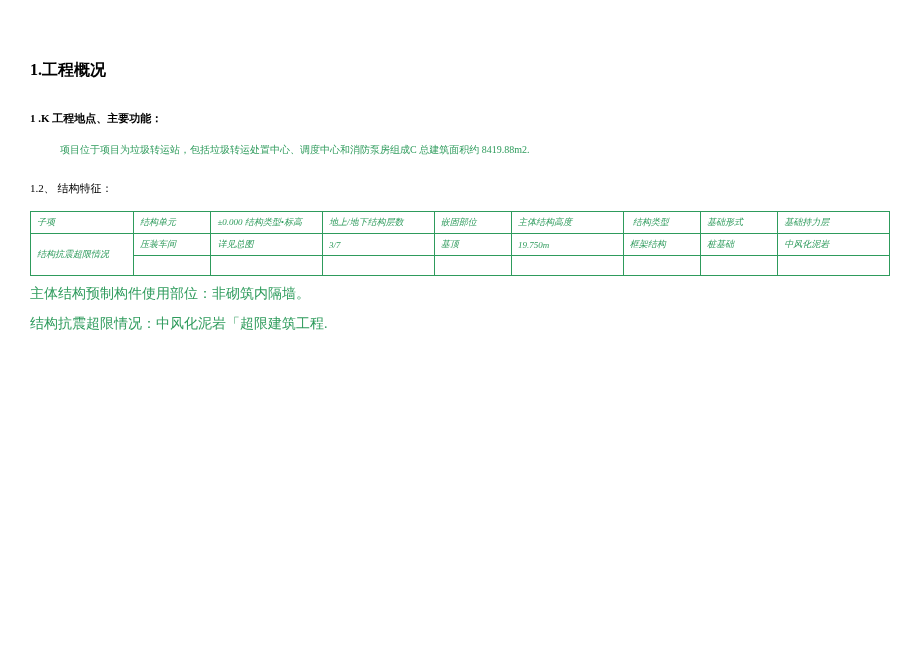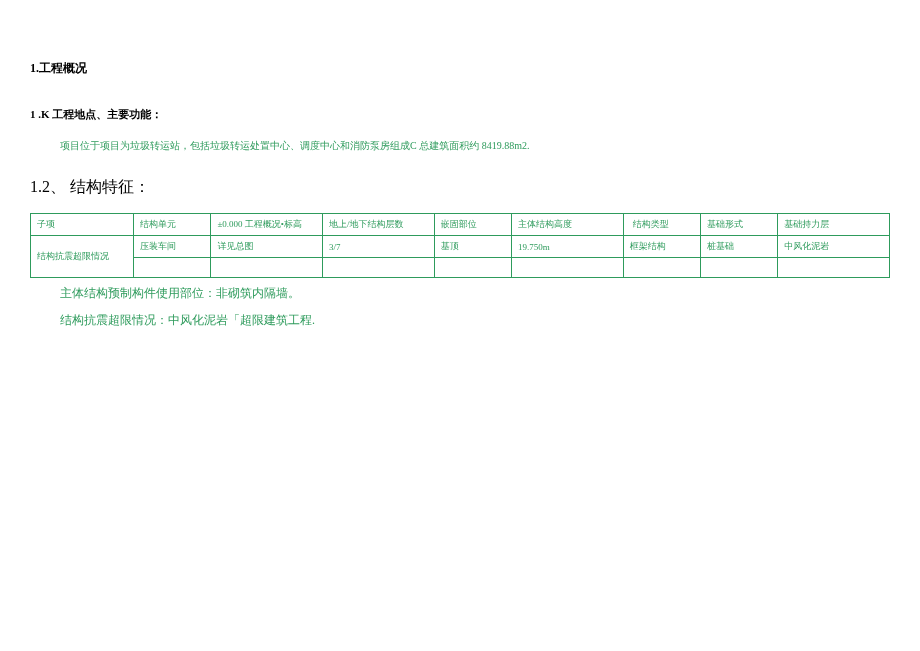--- a/index.html
+++ b/index.html
@@ -8,55 +8,55 @@
       box-sizing: border-box;
     }
     body {
       font-family: "SimSun", "宋体", serif;
       background: #ffffff;
       padding: 60px 30px;
       font-size: 10px;
       color: #000;
     }
     .heading-1 {
-      font-size: 12px;
+      font-size: 16px;
       font-weight: bold;
       margin-bottom: 30px;
       color: #000;
     }
     .heading-2 {
       font-size: 11px;
       margin-bottom: 15px;
       color: #000;
       font-weight: bold;
     }
     .heading-3 {
-      font-size: 16px;
+      font-size: 11px;
       margin-bottom: 15px;
       margin-top: 15px;
       color: #000;
     }
     .green-text {
       color: #2e9b5c;
       font-size: 10px;
       margin-left: 30px;
       margin-bottom: 22px;
       line-height: 1.8;
     }
     .green-text-notes {
       color: #2e9b5c;
-      font-size: 12px;
-      margin-left: 30px;
+      font-size: 14px;
       margin-top: 5px;
       line-height: 1.8;
     }
     table {
       width: 100%;
       border-collapse: collapse;
       margin-top: 10px;
+      font-style: italic;
     }
     table td {
       border: 1px solid #2e9b5c;
       padding: 4px 6px;
       font-size: 9px;
       color: #2e9b5c;
       height: 20px;
       vertical-align: middle;
     }
     .col-0 { width: 12%; }
@@ -78,21 +78,21 @@
 
 <div class="green-text">项目位于项目为垃圾转运站，包括垃圾转运处置中心、调度中心和消防泵房组成C 总建筑面积约 8419.88m2.</div>
 
 <div class="heading-3">1.2、 结构特征：</div>
 
 <table>
   <tbody>
       <tr>
     <td class="col-0">子项</td>
     <td class="col-1">结构单元</td>
-    <td class="col-2">±0.000 工程概况•标高</td>
+    <td class="col-2">±0.000 结构类型•标高</td>
     <td class="col-3">地上/地下结构层数</td>
     <td class="col-4">嵌固部位</td>
     <td class="col-5">主体结构高度</td>
     <td class="col-6">结构类型</td>
     <td class="col-7">基础形式</td>
     <td class="col-8">基础持力层</td>
   </tr>
   <tr>
     <td rowspan="2">结构抗震超限情况</td>
     <td>压装车间</td>

